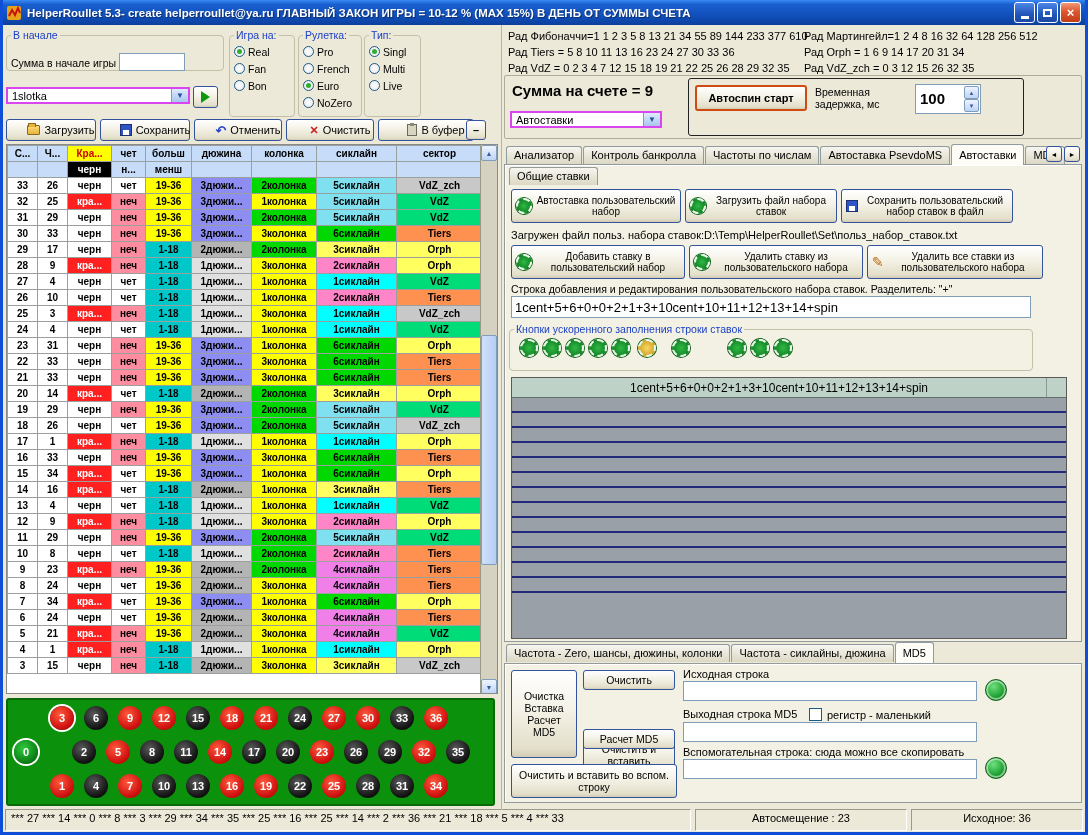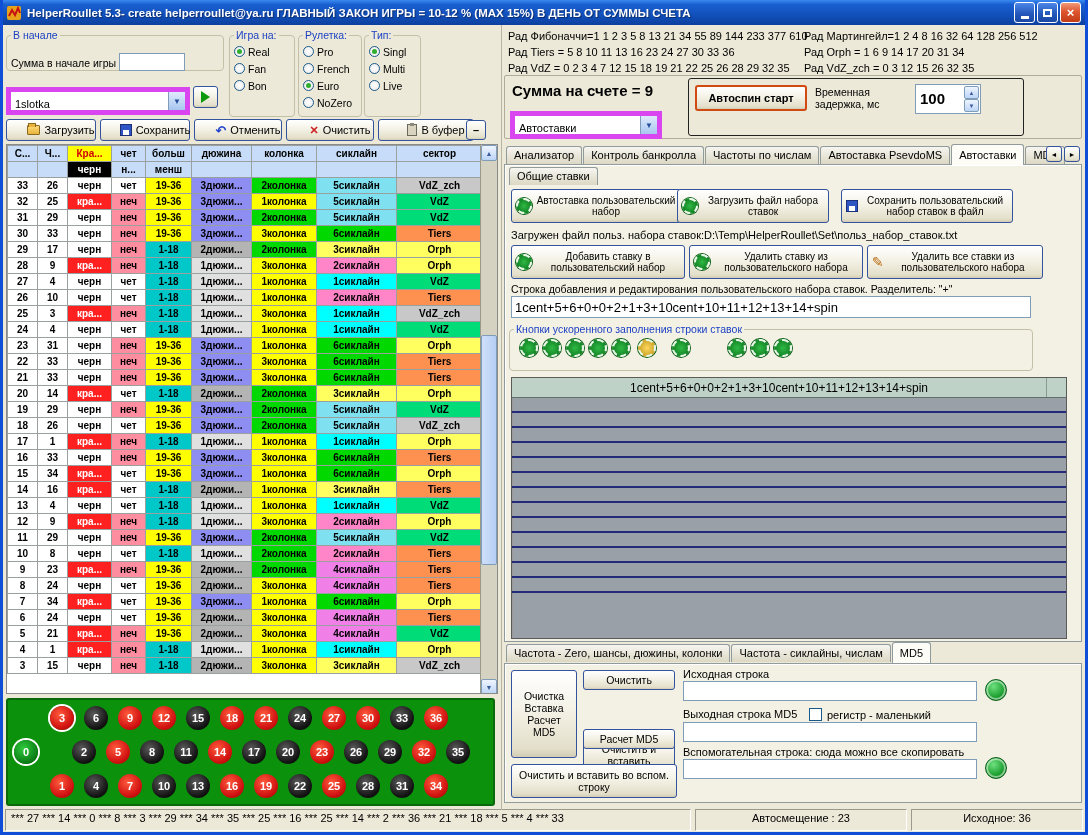--- a/index.html
+++ b/index.html
@@ -32,21 +32,21 @@
   .fs-game  { left:226px; top:4px; width:66px; height:88px; }
   .fs-wheel { left:295px; top:4px; width:64px; height:88px; }
   .fs-type  { left:361px; top:4px; width:57px; height:88px; }
   .radio-row { display:flex; align-items:center; gap:3px; height:17px; cursor:pointer; }
   .radio { width:11px; height:11px; border-radius:50%; border:1px solid #1a5a8a; background:radial-gradient(#fff,#e8e8e8); flex:0 0 11px; position:relative; }
   .radio.on::after { content:""; position:absolute; left:2px; top:2px; width:5px; height:5px; border-radius:50%; background:#2fae2f; }
   .rlab { font-size:10.5px; }
 
   .txt { border:1px solid #7f9db9; background:#fff; font-family:"Liberation Sans",sans-serif; font-size:12px; padding:1px 3px; }
 
-  .combo { position:absolute; border:5px solid #d946ef; background:#fff; height:28px; display:flex; align-items:flex-end; cursor:pointer; }
+  .combo { position:absolute; border:2px solid #d946ef; background:#fff; height:17px; display:flex; align-items:flex-end; cursor:pointer; }
   .combo-val { flex:1; padding:0 4px; font-size:11px; white-space:nowrap; overflow:hidden; }
   .combo-btn { width:17px; height:100%; border-left:1px solid #7f9db9; background:linear-gradient(#dfeafc,#a8c6f0); color:#234f9e;
                display:flex; align-items:center; justify-content:center; font-size:8px; }
   .preset-combo { left:3px; top:62px; width:184px; }
   .play-btn { position:absolute; left:190px; top:61px; width:25px; height:22px; }
   .play-tri { width:0; height:0; border-left:9px solid #0c9a0c; border-top:6px solid transparent; border-bottom:6px solid transparent; }
 
   .xpbtn { border:1px solid #33539c; border-radius:3px; cursor:pointer; font-family:"Liberation Sans",sans-serif;
            background:linear-gradient(180deg,#ffffff,#f4f2e6 45%,#e3dfca 90%,#d2ccb4);
            display:flex; align-items:center; justify-content:center; gap:4px; font-size:11px; color:#000; }
@@ -742,21 +742,21 @@
 
       <div class="panel">
         <div class="tabstrip subtabs">
             <div class="tab">Общие ставки</div>
           </div>
         <div class="btnrow" id="btnrow1">
             <button class="xpbtn setbtn" style="left: 6px; width: 170px;">
               <span class="bicon chipic"></span>
               <span class="btext">Автоставка пользовательский набор</span>
             </button>
-            <button class="xpbtn setbtn" style="left: 172px; width: 152px;">
+            <button class="xpbtn setbtn" style="left: 180px; width: 152px;">
               <span class="bicon chipic"></span>
               <span class="btext">Загрузить файл набора ставок</span>
             </button>
             <button class="xpbtn setbtn" style="left: 336px; width: 172px;">
               <span class="bicon ic-floppy"></span>
               <span class="btext">Сохранить пользовательский набор ставок в файл</span>
             </button>
           </div>
         <div class="fileline">Загружен файл польз. набора ставок:D:\Temp\HelperRoullet\Set\польз_набор_ставок.txt</div>
         <div class="btnrow" id="btnrow2">
@@ -808,21 +808,21 @@
               <div class="listrow"></div>
               <div class="listrow"></div>
               <div class="listrow"></div>
               <div class="listrow"></div>
             </div>
         </div>
       </div>
 
       <div class="tabstrip bottomtabs">
           <div class="tab">Частота - Zero, шансы, дюжины, колонки</div>
-          <div class="tab">Частота - сиклайны, числам</div>
+          <div class="tab">Частота - сиклайны, дюжина</div>
           <div class="tab sel">MD5</div>
         </div>
 
       <div class="md5panel">
         <button class="xpbtn bigbtn">
             <span class="btext">Очистка Вставка Расчет MD5</span>
           </button>
         <button class="xpbtn btn-clear">
             <span class="btext">Очистить</span>
           </button>

